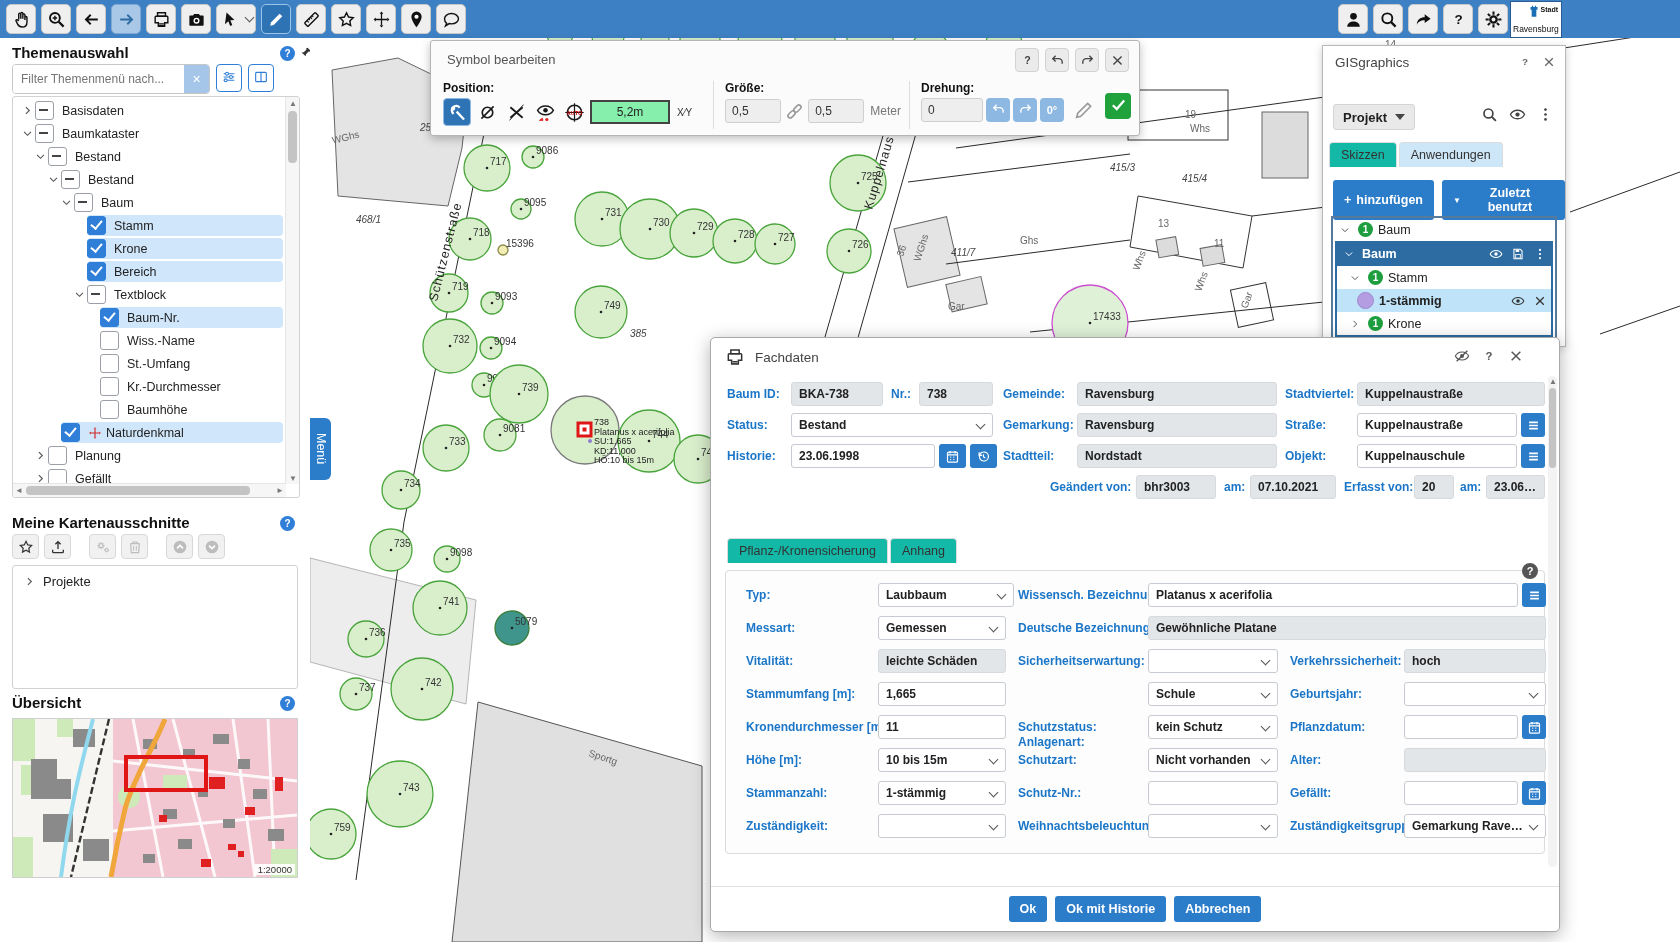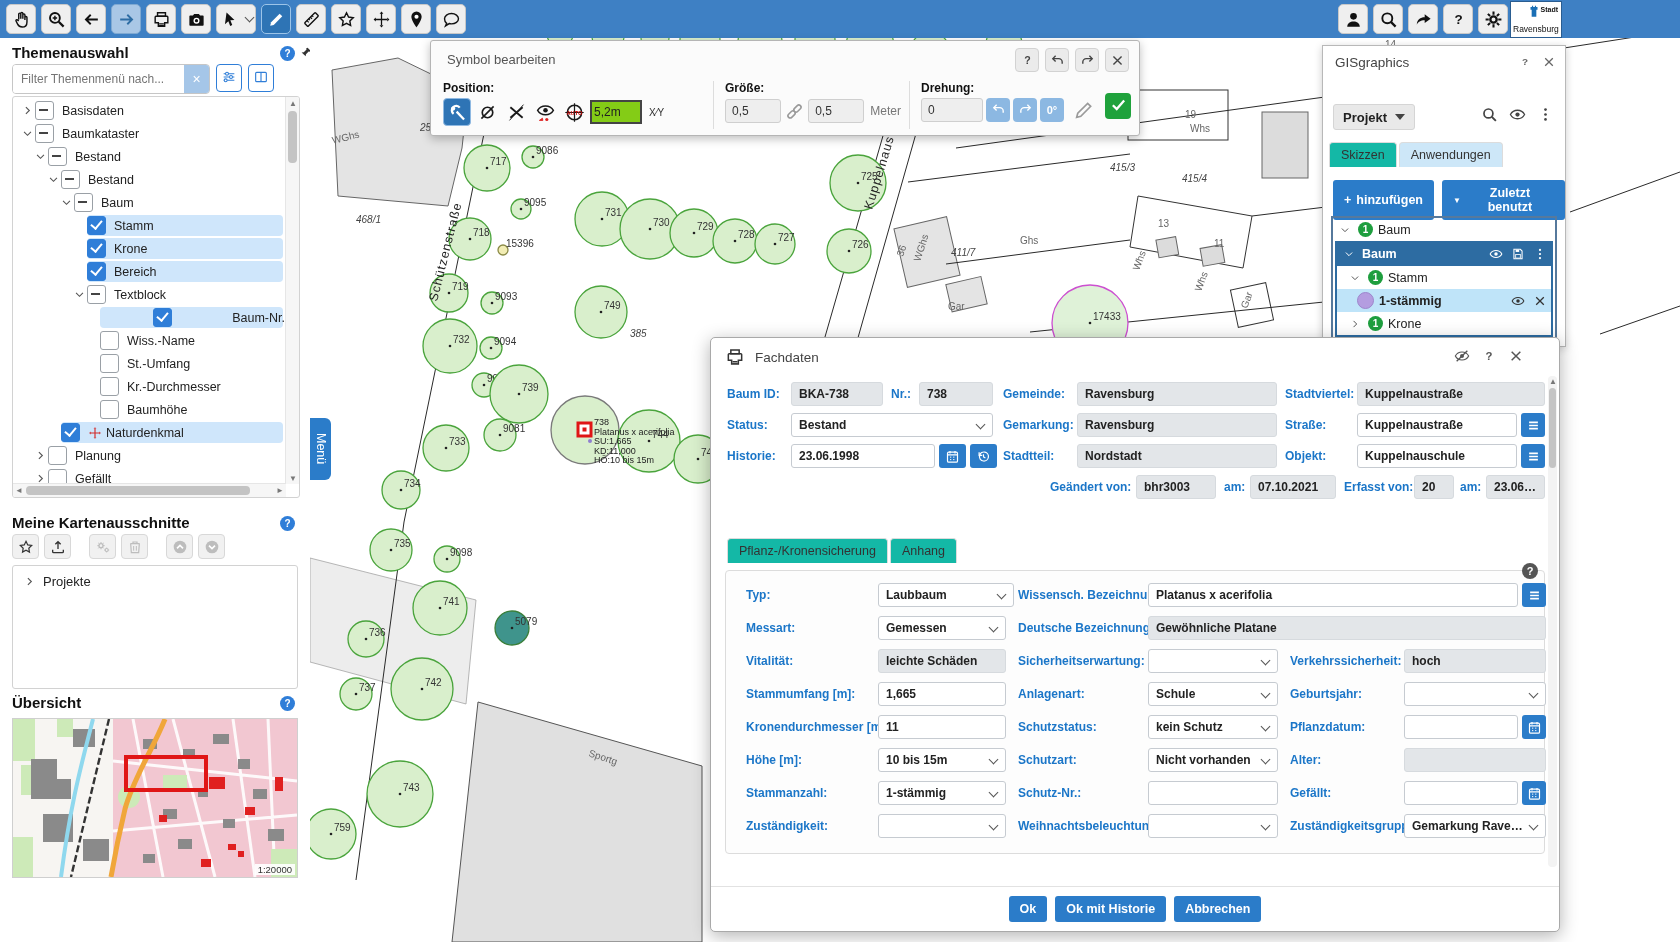--- a/index.html
+++ b/index.html
@@ -73,21 +73,21 @@
   #sd-icons{position:absolute;right:10px;top:7px;display:flex;gap:6px;}
   .chip{width:24px;height:24px;background:#ebebeb;border:1px solid #d2d2d2;border-radius:4px;color:#444;
      display:flex;align-items:center;justify-content:center;padding:0;cursor:pointer;}
   .chip svg{width:15px;height:15px;}
   .sd-sec{position:absolute;top:40px;height:50px;}
   .sd-lab{font-size:12px;font-weight:bold;color:#111;margin-bottom:3px;}
   .sd-row{display:flex;align-items:center;gap:3px;}
   .itool{width:26px;height:26px;display:flex;align-items:center;justify-content:center;color:#1a1a1a;border-radius:4px;}
   .itool svg{width:21px;height:21px;}
   .itool.active{background:#2e74b5;color:#fff;border:1px solid #8fb9e2;}
-  .sd-in{height:20px;border:2px solid #444;background:#84cc16;font-size:12px;padding:0 2px;width:44px;line-height:20px;}
+  .sd-in{height:20px;border:2px solid #444;background:#86efac;font-size:12px;padding:0 16px;width:44px;line-height:20px;text-align:center;}
   .sd-ing{height:22px;border:1px solid #cfcfcf;background:#eee;color:#333;font-size:12px;padding:0 6px;border-radius:3px;line-height:22px;}
   .xy{font-size:11px;color:#333;margin-left:4px;}
   .xy i{font-style:normal;font-size:10px;} .xy b{font-weight:normal;}
   .sd-div{position:absolute;top:40px;height:48px;width:1px;background:#ddd;}
   .bluechip{width:24px;height:24px;border-radius:4px;background:#8cb8e2;color:#fff;display:flex;align-items:center;justify-content:center;font-size:11px;font-weight:bold;padding:0;border:none;cursor:pointer;}
   .bluechip svg{width:15px;height:15px;}
   #sd-check{position:absolute;right:8px;top:52px;width:26px;height:26px;background:#1fa23c;border-radius:4px;color:#fff;
      display:flex;align-items:center;justify-content:center;border:none;cursor:pointer;}
   #sd-check svg{width:17px;height:17px;}
   .gpencil{color:#9a9a9a;width:22px;height:22px;margin-left:6px;}
@@ -382,21 +382,21 @@
           <div class="trow" style="padding-left:58px;">
 
      <span class="chev">
               <svg viewBox="0 0 24 24">
                 <path d="M4.5 8.5L12 16l7.5-7.5" fill="none" stroke="currentColor" stroke-width="2.4"></path>
               </svg>
             </span>
             <span class="cb partial"></span>
      <span>Textblock</span>
           </div>
-          <div class="trow" style="padding-left:71px;justify-content:space-between;">
+          <div class="trow" style="padding-left:71px;">
      <span class="hlbg" style="left:87px;"></span>
      <span class="chev"></span>
             <span class="cb checked"></span>
      <span>Baum-Nr.</span>
           </div>
           <div class="trow" style="padding-left:71px;">
 
      <span class="chev"></span>
             <span class="cb un"></span>
      <span>Wiss.-Name</span>
@@ -1108,21 +1108,21 @@
           <span class="fd-label" style="left:18px;width:120px;">Vitalität:</span>
           <div class="fd-ro" style="left:150px;width:128px;">leichte Schäden</div>
           <span class="fd-label" style="left:290px;width:128px;">Sicherheitserwartung:</span>
           <div class="fd-sel" style="left:420px;width:130px;"></div>
           <span class="fd-label" style="left:562px;width:112px;">Verkehrssicherheit:</span>
           <div class="fd-ro" style="left:676px;width:142px;">hoch</div>
         </div>
         <div class="fd-row" style="top:111px;">
           <span class="fd-label" style="left:18px;width:120px;">Stammumfang [m]:</span>
           <div class="fd-in" style="left:150px;width:128px;">1,665</div>
-          <span class="fd-label" style="left:290px;width:128px;">Anlagenart:</span>
+          <span class="fd-label" style="left:290px;width:128px;margin-top:48px;">Anlagenart:</span>
           <div class="fd-sel" style="left:420px;width:130px;">Schule</div>
           <span class="fd-label" style="left:562px;width:112px;">Geburtsjahr:</span>
           <div class="fd-sel" style="left:676px;width:142px;"></div>
         </div>
         <div class="fd-row" style="top:144px;">
           <span class="fd-label" style="left:18px;width:128px;">Kronendurchmesser [m]:</span>
           <div class="fd-in" style="left:150px;width:128px;">11</div>
           <span class="fd-label" style="left:290px;width:128px;">Schutzstatus:</span>
           <div class="fd-sel" style="left:420px;width:130px;">kein Schutz</div>
           <span class="fd-label" style="left:562px;width:112px;">Pflanzdatum:</span>

